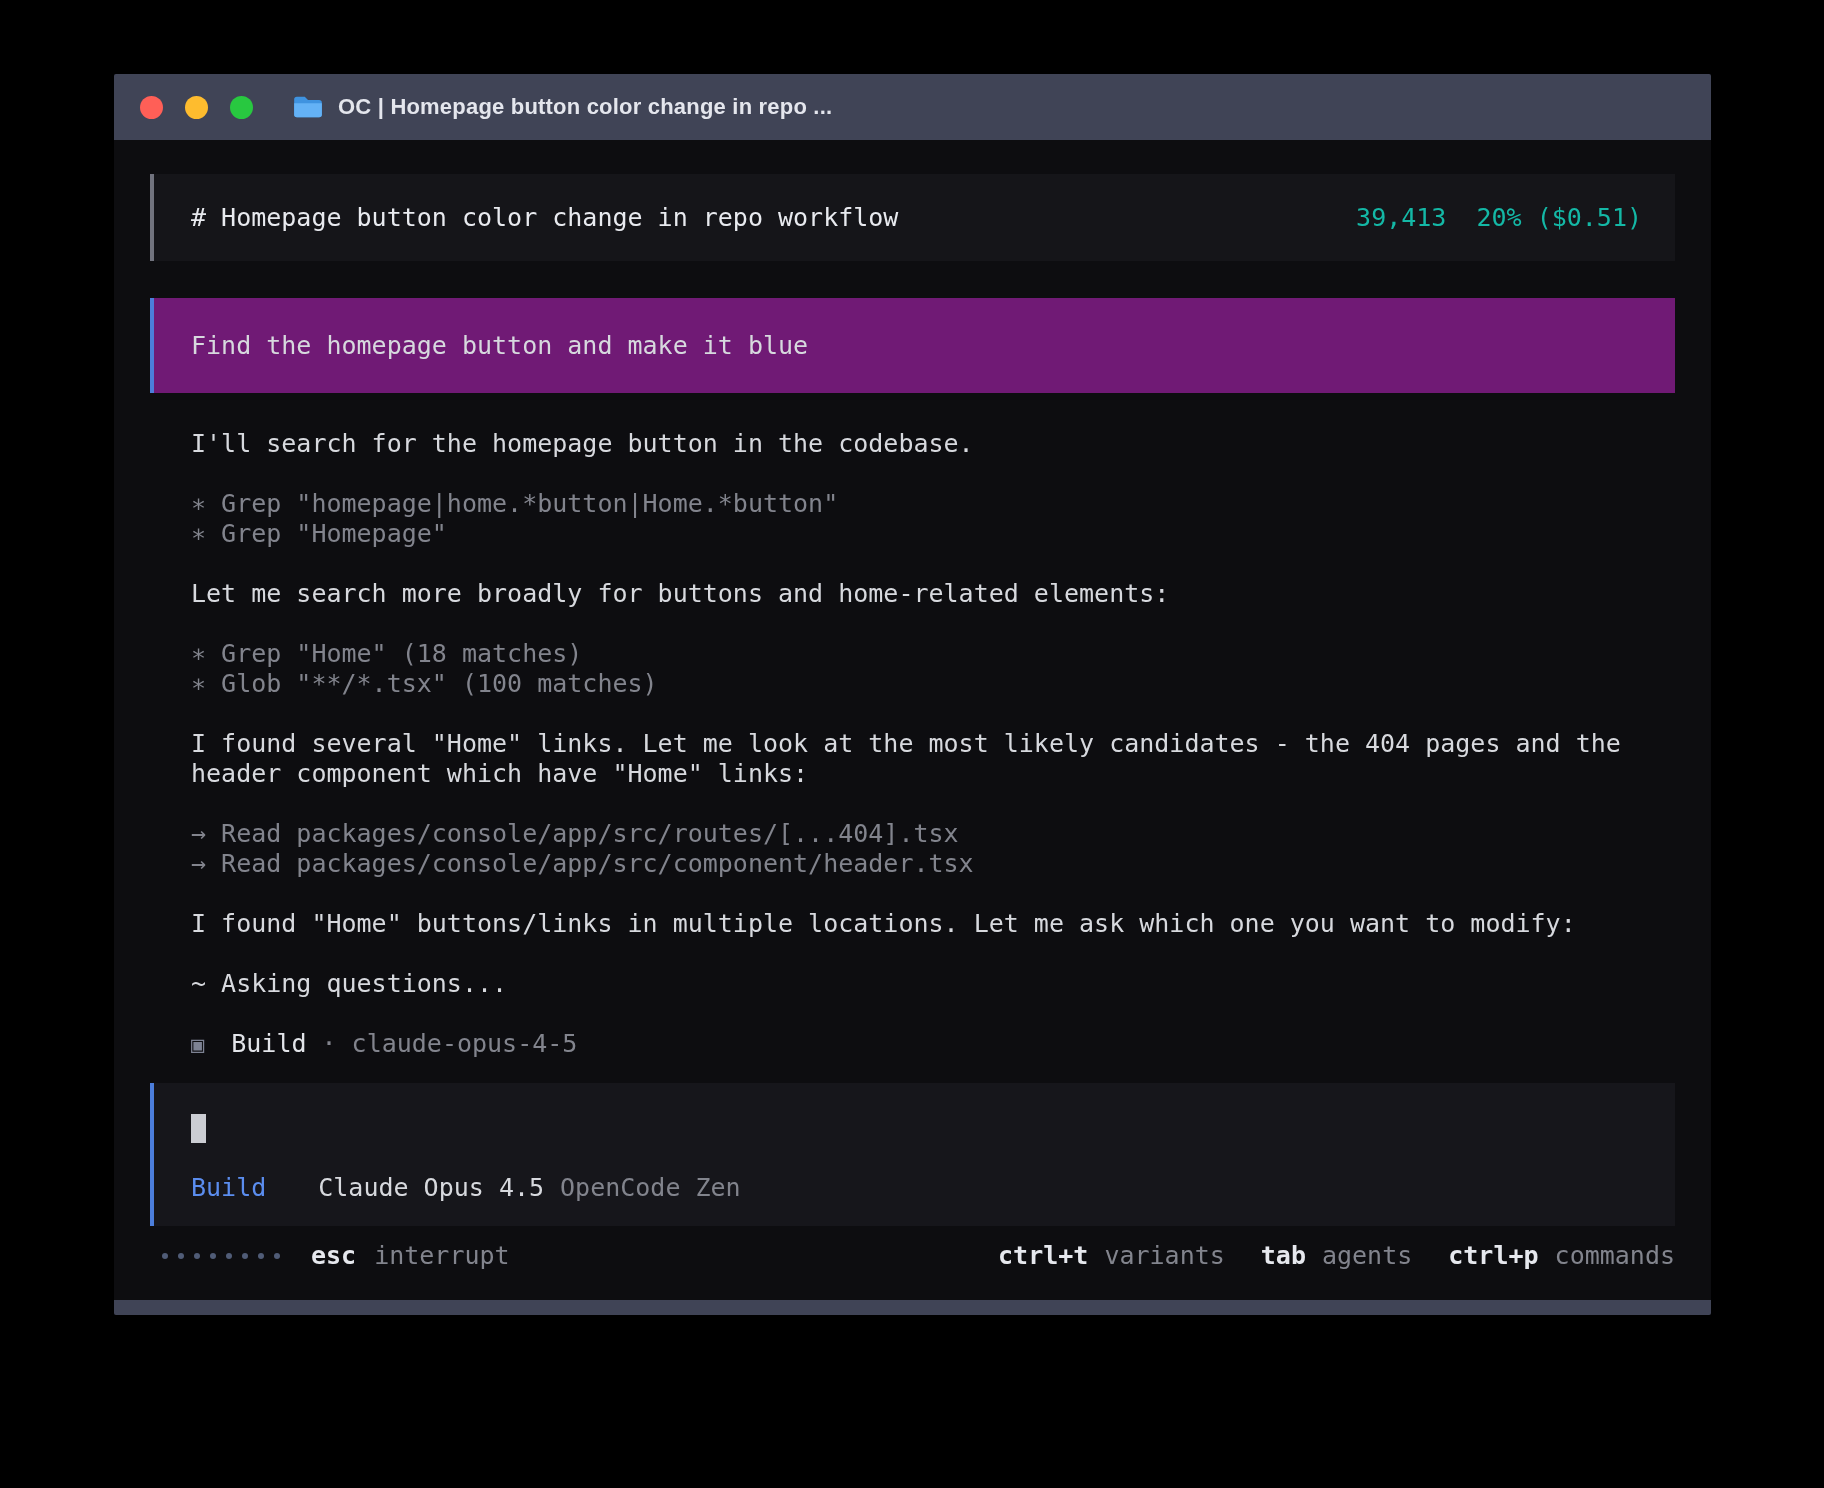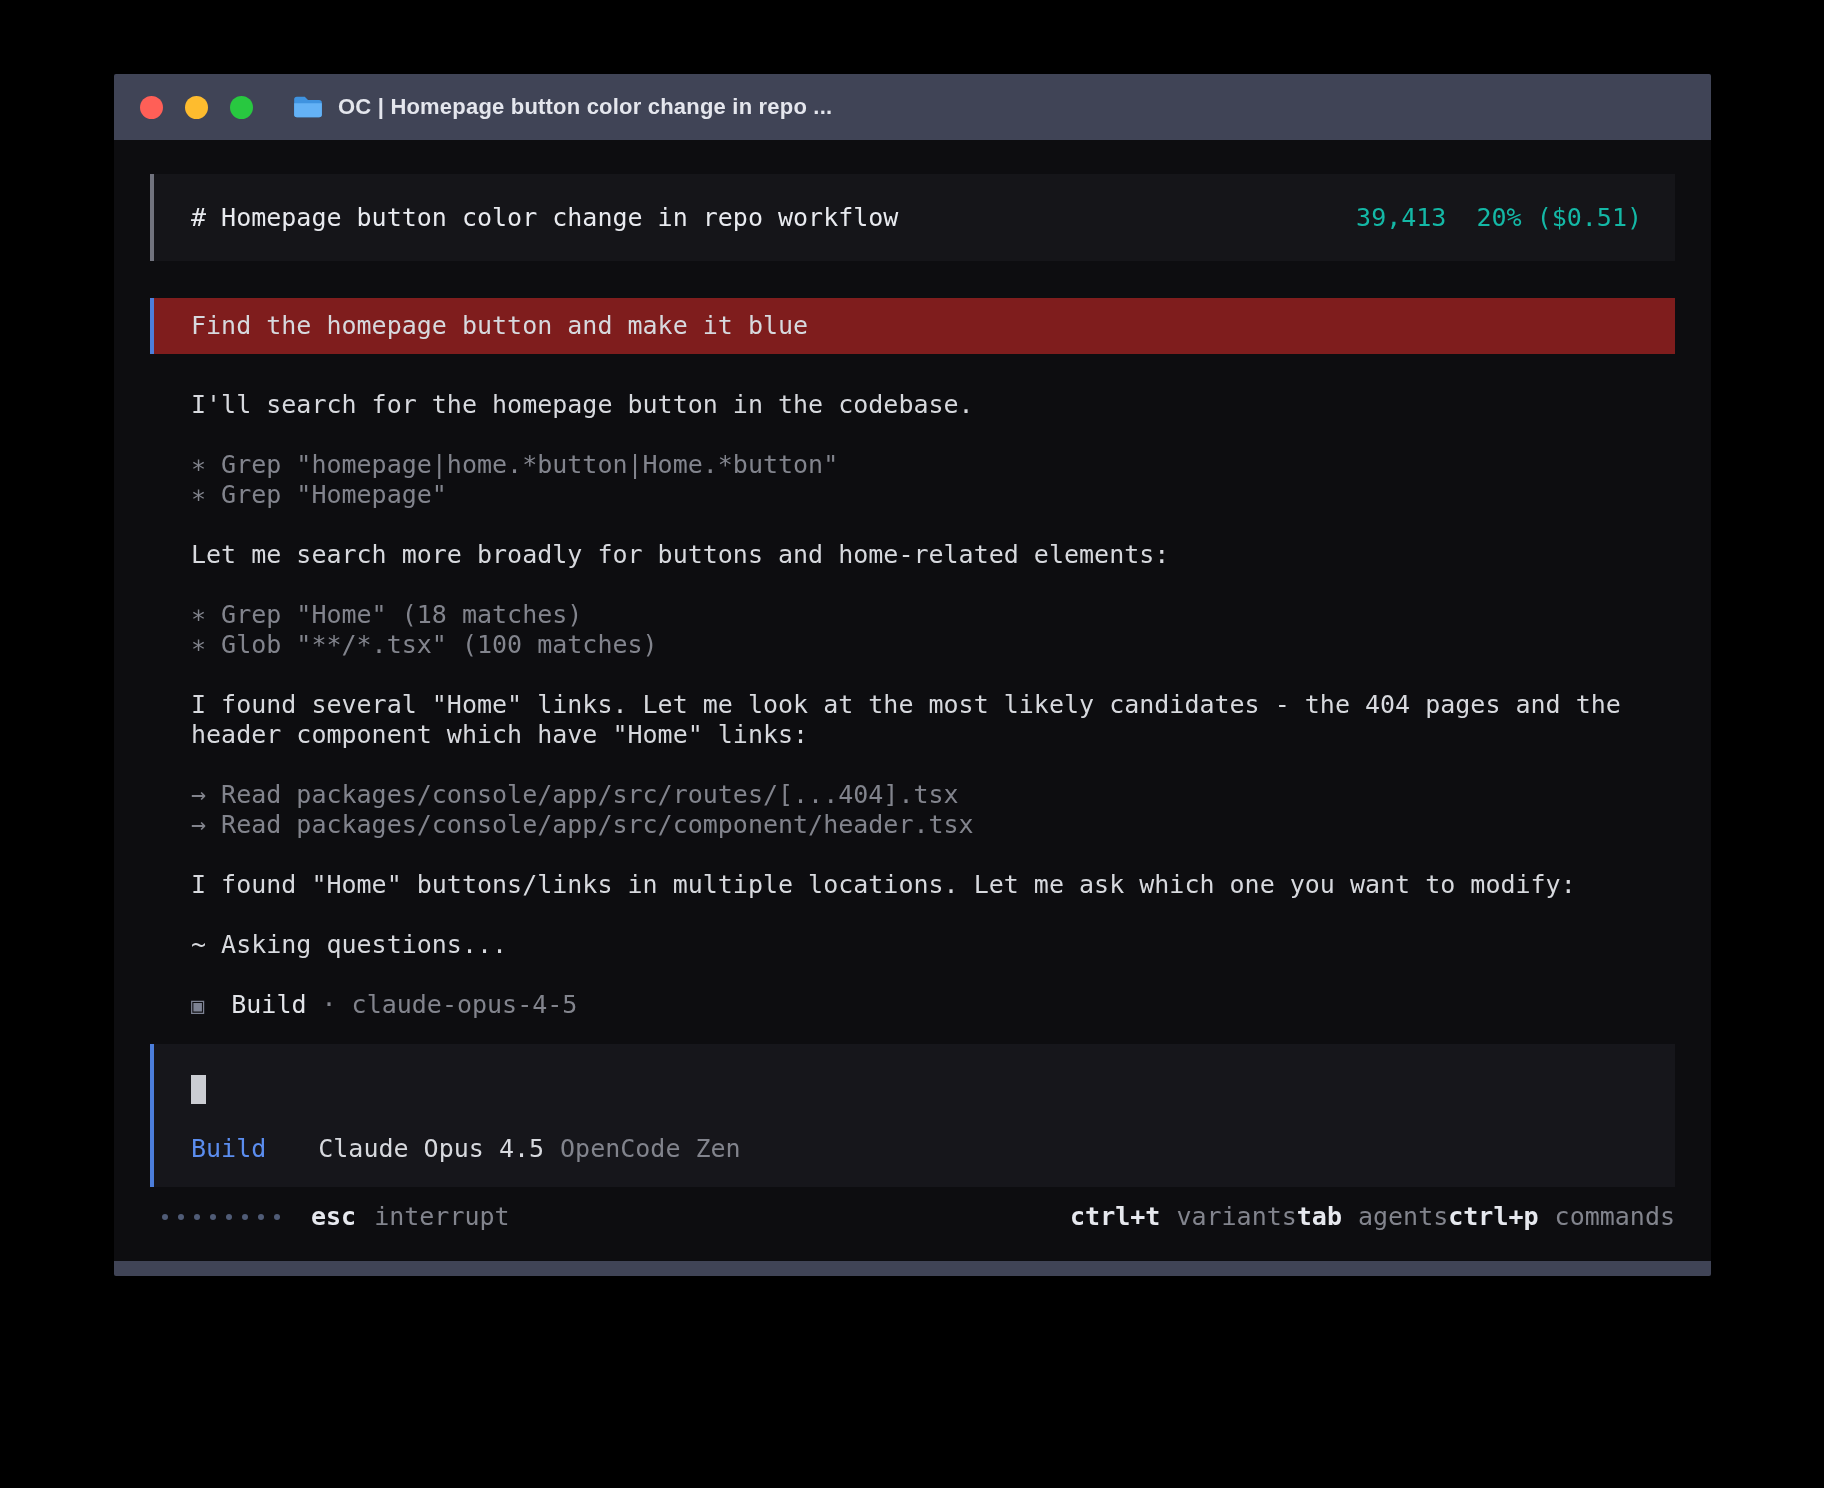--- a/index.html
+++ b/index.html
@@ -35,22 +35,22 @@
     font-size: 25px; line-height: 30px; color: #d7d9de;
   }
   .block { border-left: 4px solid; padding: 0 33px 0 37px; }
   .header-block {
     background: #151519; border-color: #71737e; height: 87px;
     display: flex; align-items: center; justify-content: space-between;
   }
   .header-title { font-weight: 400; color: #e8eaef; white-space: pre; }
   .header-stats { color: #14b8a6; display: flex; gap: 30px; white-space: pre; }
   .user-block {
-    margin-top: 37px; background: #7f1d1d; border-color: #4c7edb;
-    height: 56px; display: flex; align-items: center;
+    margin-top: 37px; background: #701a75; border-color: #4c7edb;
+    height: 95px; display: flex; align-items: center;
   }
   .convo { margin-top: 36px; margin-left: 41px; }
   .line { line-height: 30px; min-height: 30px; white-space: pre-wrap; }
   .dim { color: #82848d; }
   .blank { }
   .agent-line {
     margin-left: 41px; display: flex; align-items: baseline;
     line-height: 30px;
   }
   .agent-icon { color: #7d8293; font-size: 22px; margin-right: 27px; }
@@ -67,21 +67,21 @@
   .model-name { color: #d7d9de; margin-left: 52px; }
   .provider { margin-left: 16px; }
   
   .statusbar {
     margin-top: 12px; height: 36px; display: flex; align-items: center;
   }
   .dots { display: flex; gap: 10px; margin-left: 12px; margin-right: 31px; align-items: center; }
   .dot { width: 6px; height: 6px; border-radius: 50%; background: #505c77; display: inline-block; }
   .esc-group { display: flex; gap: 18px; }
   .key { font-weight: 700; color: #e6e8ee; }
-  .shortcuts { margin-left: auto; display: flex; }
+  .shortcuts { margin-left: auto; display: flex; gap: 36px; }
   .shortcut { display: flex; gap: 16px; }
   .shortcut .label { color: #82848d; }
   
   .bottom-strip { height: 15px; background: #404456; margin-top: 26px; }
 </style>
 </head>
 <body>
 
 <div class="stage">
   <div class="window">

